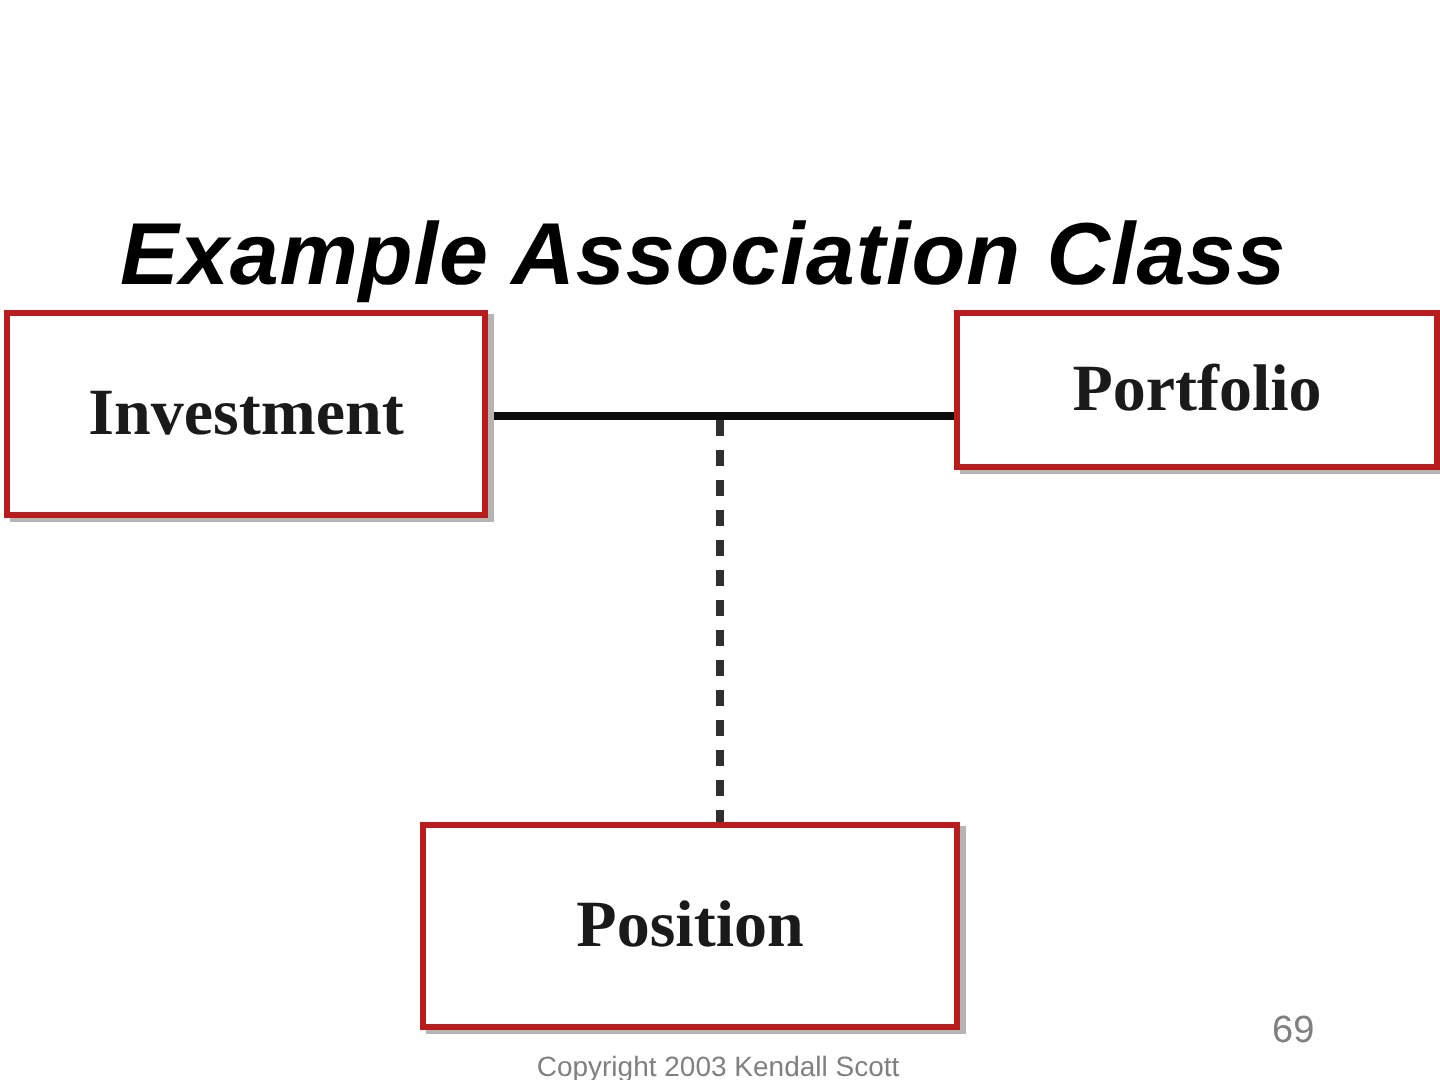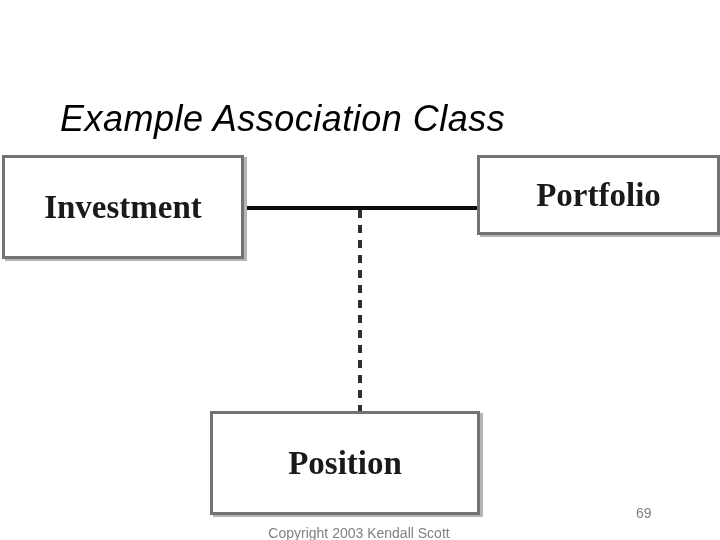--- a/index.html
+++ b/index.html
@@ -13,31 +13,31 @@
     height: 540px;
     background: #ffffff;
     overflow: hidden;
     font-family: "Liberation Sans", sans-serif;
   }
   .slide-title {
     position: absolute;
     left: 60px;
     top: 74px;
     font-family: "Liberation Sans", sans-serif;
-    font-size: 36px;
-    font-weight: normal;
+    font-size: 44px;
+    font-weight: bold;
     font-style: italic;
     color: #000000;
     letter-spacing: 0.5px;
     white-space: nowrap;
   }
   .uml-class {
     position: absolute;
     box-sizing: border-box;
-    border: 3px solid #737373;
+    border: 3px solid #b91c1c;
     background: #ffffff;
     box-shadow: 3px 2px 0 #b5b5b5;
     display: flex;
     align-items: center;
     justify-content: center;
   }
   .uml-class .class-name {
     font-family: "Liberation Serif", "DejaVu Serif", serif;
     font-weight: bold;
     font-size: 33px;
@@ -75,21 +75,21 @@
     text-align: center;
     font-size: 14px;
     color: #808080;
     white-space: nowrap;
     margin-top: 20px;
   }
   .footer-page-number {
     position: absolute;
     left: 636px;
     top: 505px;
-    font-size: 14px;
+    font-size: 19px;
     color: #808080;
   }
 </style>
 </head>
 <body>
 
 <div class="slide">
 
   <h1 class="slide-title">Example Association Class</h1>
 

